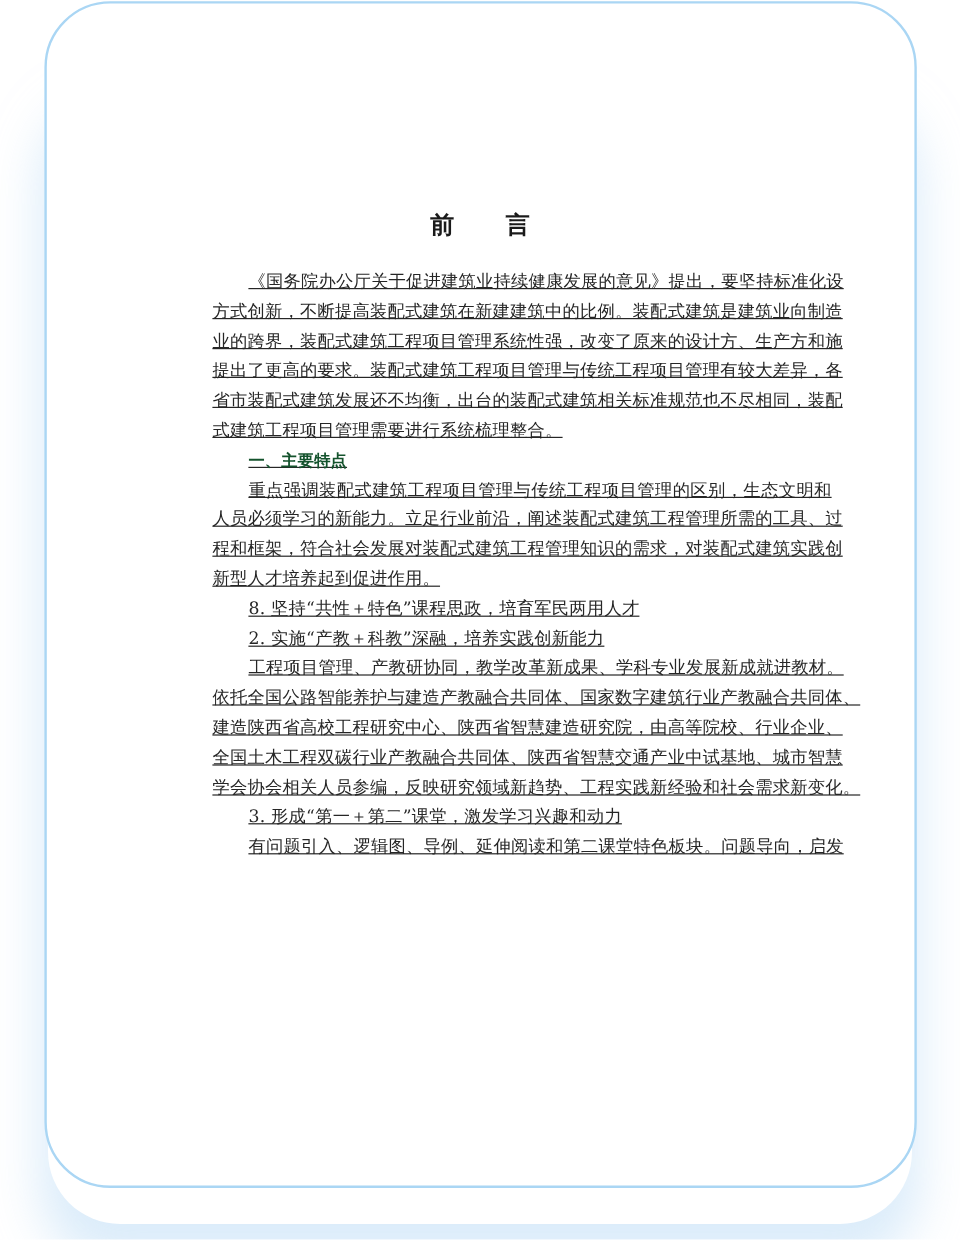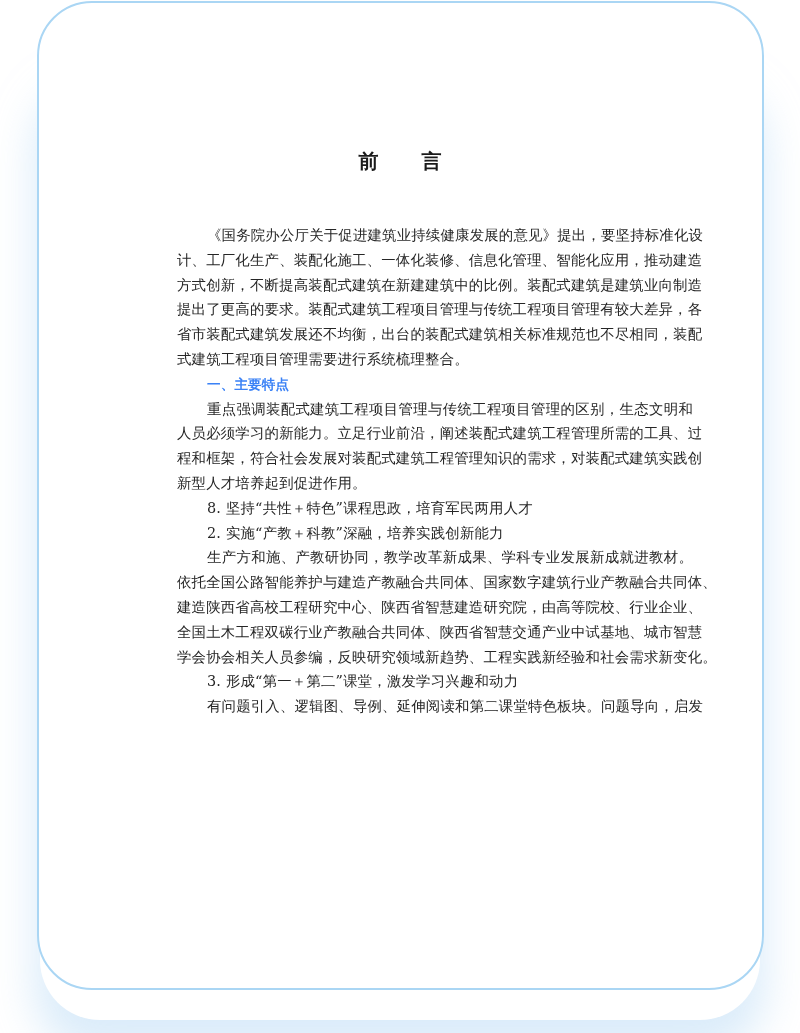--- a/index.html
+++ b/index.html
@@ -31,96 +31,97 @@
     height: 985px;
     border: 2.5px solid #aad6f4;
     border-radius: 55px;
     background: #ffffff;
     box-sizing: content-box;
   }
   .title {
     position: absolute;
     left: 0;
     width: 800px;
-    top: 148px;
+    top: 174px;
     text-align: center;
     font-family: "DejaVu Serif", "Liberation Serif", serif;
     font-weight: bold;
     font-size: 20px;
     color: #1a1a1a;
     letter-spacing: 0;
   }
   .title span { display: inline-block; }
   .title .gap { width: 43px; }
   .content {
     position: absolute;
     left: 177px;
     top: 223px;
     width: 516px;
     font-family: "DejaVu Serif", "Liberation Serif", serif;
     font-size: 14.4px;
     line-height: 24.8px;
     color: #262626;
+    text-decoration: underline;
   }
   .line {
     display: block;
     white-space: nowrap;
     height: 24.8px;
     text-align: justify;
     text-align-last: justify;
     letter-spacing: 0.2px;
   }
   .line.last { text-align-last: left; }
   .line.indent { padding-left: 30px; }
   .heading {
     font-family: "DejaVu Sans", "Liberation Sans", sans-serif;
     font-weight: bold;
     font-size: 13.5px;
     padding-left: 30px;
     text-align-last: left;
-    color: #3b82f6;
+    color: #14532d;
   }
   .sub {
     padding-left: 30px;
     text-align-last: left;
   }
 </style>
 </head>
 <body>
 
 <div class="shadow"></div>
 <div class="frame"></div>
 
 <div class="title">
   <span>前</span><span class="gap"></span><span>言</span>
 </div>
 
 <div class="content">
   <div>
     <span class="line indent">《国务院办公厅关于促进建筑业持续健康发展的意见》提出，要坚持标准化设</span>
-    <span class="line">计、工厂化生产、装配化施工、一体化装修、信息化管理、智能化应用，推动建造</span>
     <span class="line">方式创新，不断提高装配式建筑在新建建筑中的比例。装配式建筑是建筑业向制造</span>
+    <span class="line">业的跨界，装配式建筑工程项目管理系统性强，改变了原来的设计方、生产方和施</span>
     <span class="line">提出了更高的要求。装配式建筑工程项目管理与传统工程项目管理有较大差异，各</span>
     <span class="line">省市装配式建筑发展还不均衡，出台的装配式建筑相关标准规范也不尽相同，装配</span>
     <span class="line last">式建筑工程项目管理需要进行系统梳理整合。</span>
   </div>
 
   <span class="line heading">一、主要特点</span>
   <div>
     <span class="line indent">重点强调装配式建筑工程项目管理与传统工程项目管理的区别，生态文明和</span>
     <span class="line">人员必须学习的新能力。立足行业前沿，阐述装配式建筑工程管理所需的工具、过</span>
     <span class="line">程和框架，符合社会发展对装配式建筑工程管理知识的需求，对装配式建筑实践创</span>
     <span class="line last">新型人才培养起到促进作用。</span>
   </div>
 
   <span class="line sub">8. 坚持“共性＋特色”课程思政，培育军民两用人才</span>
 
   <span class="line sub">2. 实施“产教＋科教”深融，培养实践创新能力</span>
   <div>
-    <span class="line indent">生产方和施、产教研协同，教学改革新成果、学科专业发展新成就进教材。</span>
+    <span class="line indent">工程项目管理、产教研协同，教学改革新成果、学科专业发展新成就进教材。</span>
     <span class="line">依托全国公路智能养护与建造产教融合共同体、国家数字建筑行业产教融合共同体、</span>
     <span class="line">建造陕西省高校工程研究中心、陕西省智慧建造研究院，由高等院校、行业企业、</span>
     <span class="line">全国土木工程双碳行业产教融合共同体、陕西省智慧交通产业中试基地、城市智慧</span>
     <span class="line">学会协会相关人员参编，反映研究领域新趋势、工程实践新经验和社会需求新变化。</span>
   </div>
 
   <span class="line sub">3. 形成“第一＋第二”课堂，激发学习兴趣和动力</span>
   <div>
     <span class="line indent">有问题引入、逻辑图、导例、延伸阅读和第二课堂特色板块。问题导向，启发</span>
   </div>

